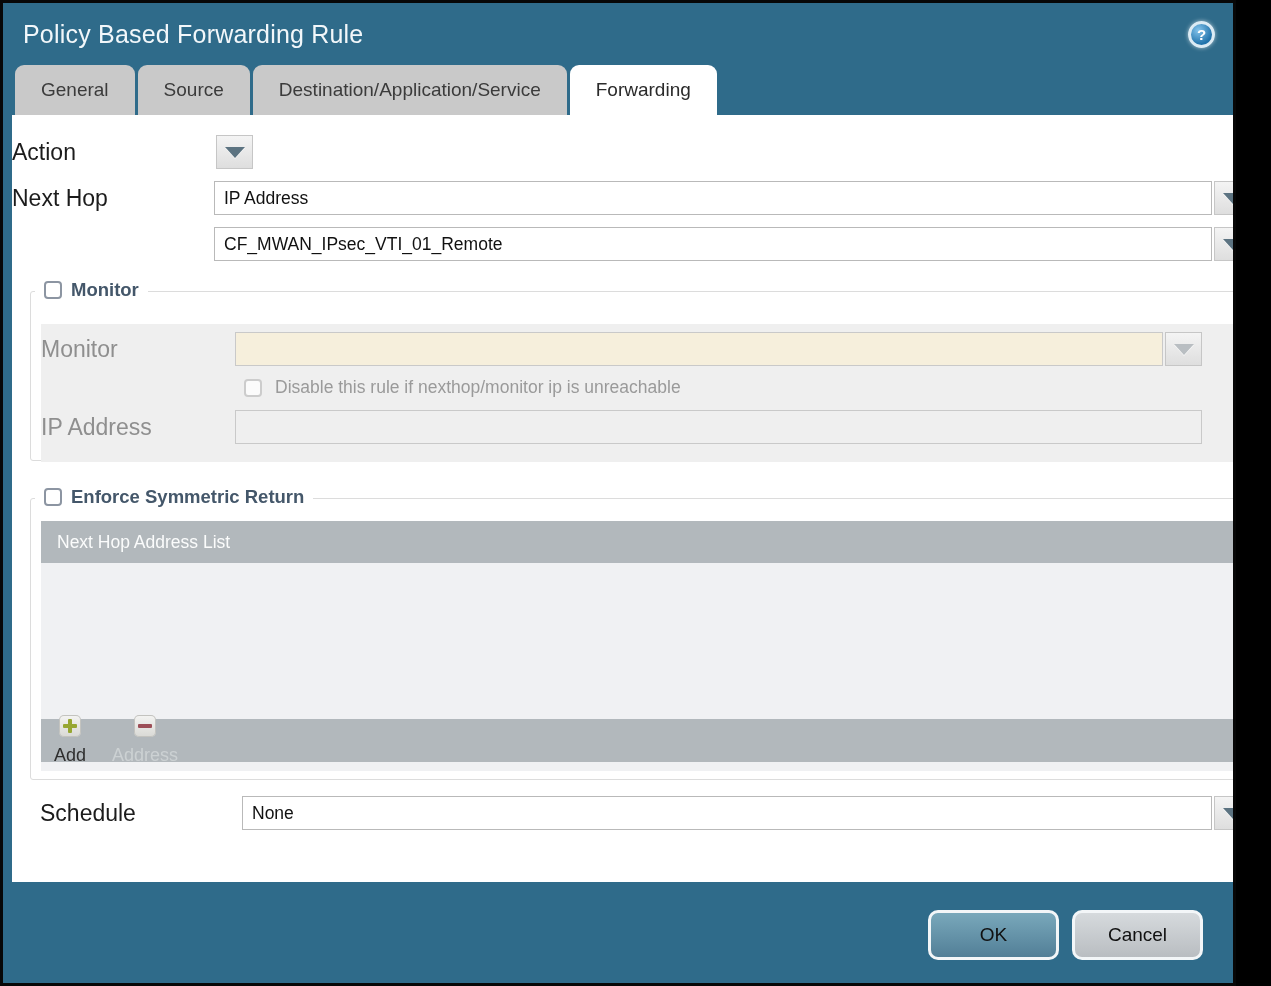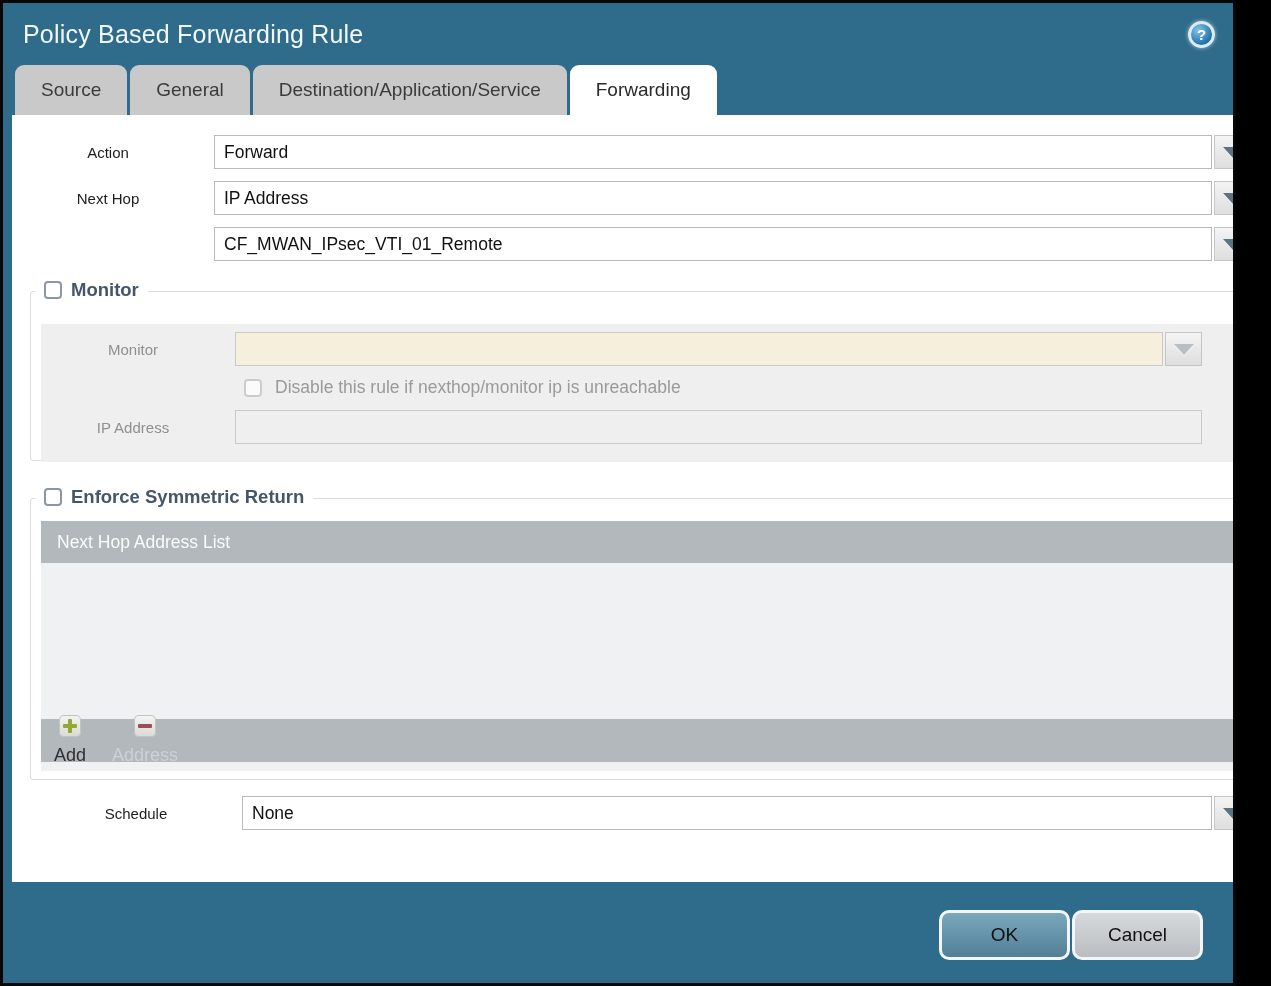--- a/index.html
+++ b/index.html
@@ -58,23 +58,23 @@
     width:1247px; height:767px;
     background:#ffffff;
     padding-top:20px;
     overflow:hidden;
   }
   .form-row {
     display:flex; align-items:center;
     margin:0 8px 12px 0;
   }
   .form-label {
-    width:202px; text-align:center;
+    width:202px; text-align:left;
     padding-right:10px;
-    font-size:15px; color:#1c1c1c;
+    font-size:23px; color:#1c1c1c;
     white-space:nowrap;
   }
   .tinput {
     flex:1; height:34px;
     border:1px solid #b9b9b9;
     background:#fff;
     font-size:17.5px; color:#111;
     display:flex; align-items:center;
     padding:0 9px;
   }
@@ -189,21 +189,21 @@
     background:#97a733; border-radius:1px;
   }
   .minus-icon::before { background:#9c4e57; }
   
   .schedule-row { margin-top:16px;padding-left:28px; }
   
   .dlg-footer {
     position:absolute; left:0; right:0; bottom:0;
     height:99px;
     display:flex; justify-content:flex-end; align-items:flex-start;
-    gap:2px;
+    gap:13px;
     padding:26px 30px 0 0;
   }
   .btn {
     width:131px; height:50px;
     border-radius:10px;
     border:3px solid #f3f6f8;
     font-size:19px; color:#101010;
     font-family:inherit;
     cursor:pointer;
   }
@@ -214,31 +214,30 @@
 <body>
 
 <div class="screen">
 
   <div class="titlebar">
     <span class="dialog-title">Policy Based Forwarding Rule</span>
     <span class="help-icon">?</span>
   </div>
 
   <div class="tabs">
+    <div class="tab">General</div>
     <div class="tab">Source</div>
-    <div class="tab">General</div>
     <div class="tab">Destination/Application/Service</div>
     <div class="tab active">Forwarding</div>
   </div>
 
   <div class="content">
 
     <div class="form-row">
       <div class="form-label">Action</div>
-      <div class="tinput">Forward</div>
       <div class="dd-btn">
         <span class="dd-arrow"></span>
       </div>
     </div>
 
 
     <div class="form-row">
       <div class="form-label">Next Hop</div>
       <div class="tinput">IP Address</div>
       <div class="dd-btn">

